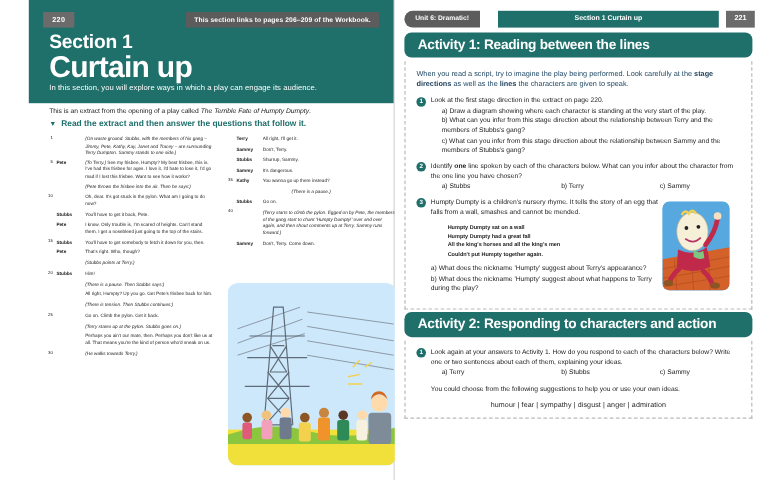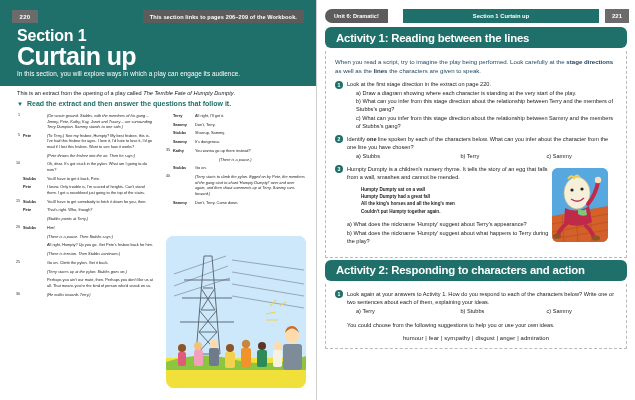--- a/index.html
+++ b/index.html
@@ -2,21 +2,21 @@
 <html><head>
 <meta charset="utf-8">
 <style>
   * { box-sizing: border-box; margin: 0; padding: 0; }
   body {
     width: 635px; height: 400px;
     font-family: "Liberation Sans", sans-serif;
     background: #ffffff;
     overflow: hidden;
   }
-  .spread { display: flex; width: 635px; height: 400px; }
+  .spread { display: flex; width: 635px; height: 400px; padding-left: 24px; }
 
   
   .page-left {
     position: relative;
     width: 317px; height: 400px;
     background: #ffffff;
     border-right: 1px solid #cfcfcf;
   }
   .left-banner {
     position: absolute; top: 0; left: 0; right: 0; height: 86px;

